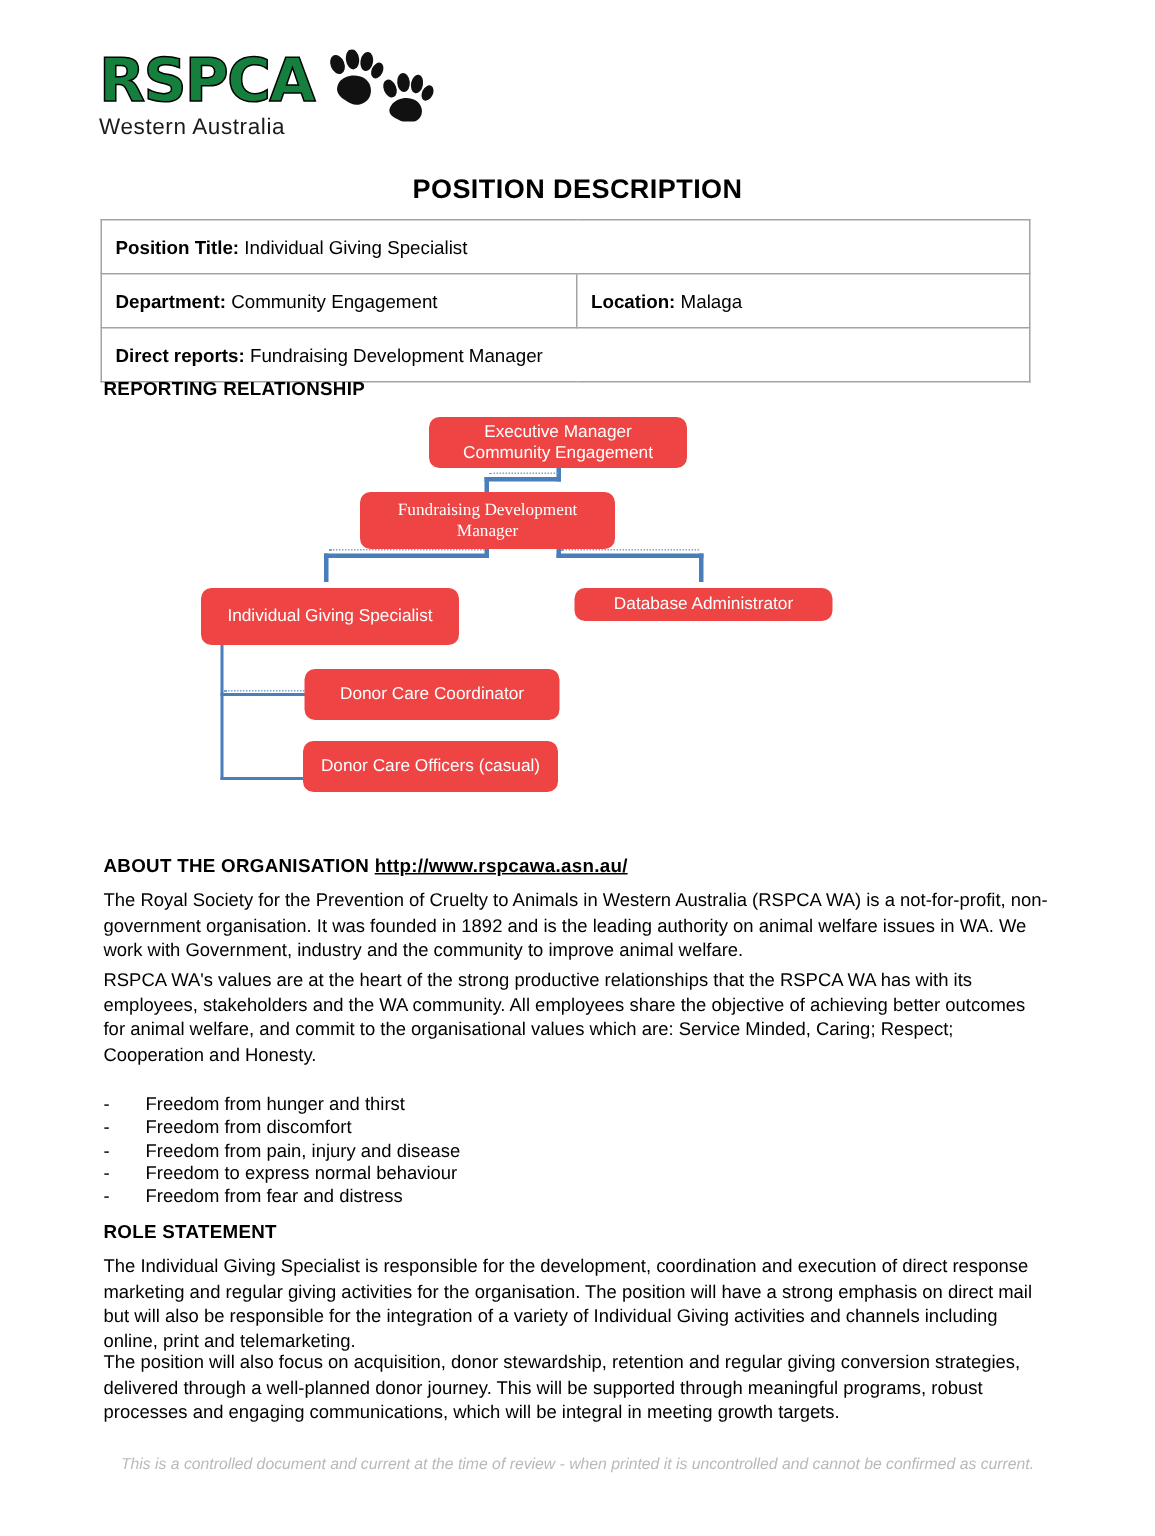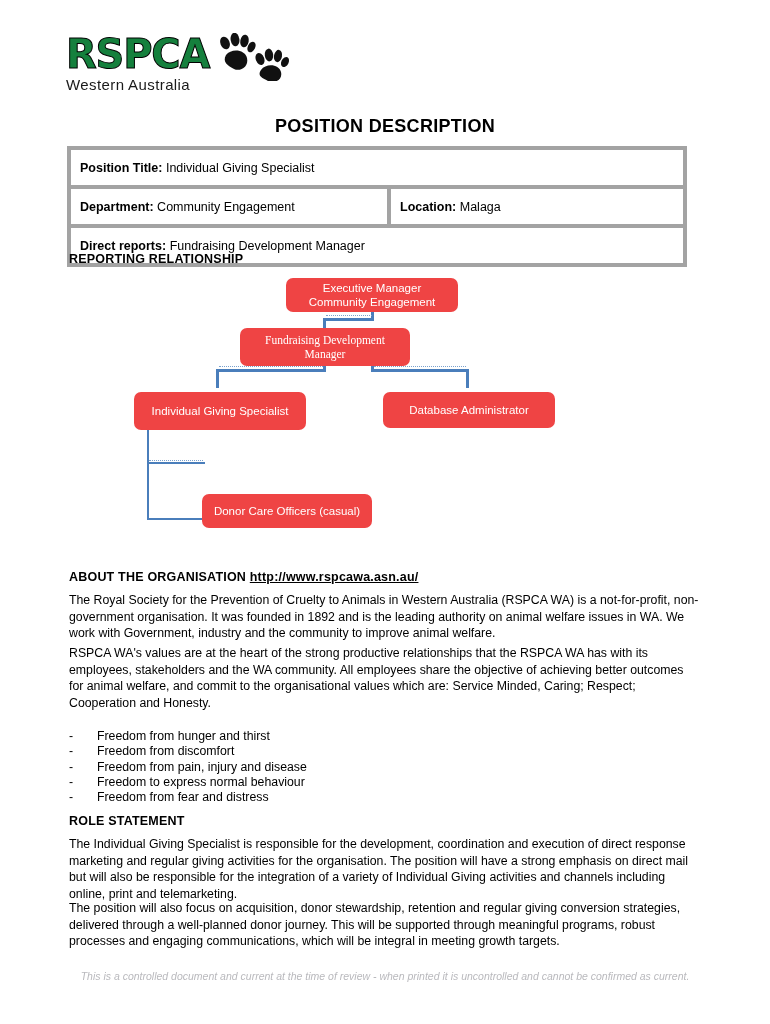--- a/index.html
+++ b/index.html
@@ -67,21 +67,21 @@
   
   .info-table {
     position: absolute;
     left: 67px;
     top: 146px;
     width: 620px;
     border-collapse: collapse;
     font-size: 12.5px;
   }
   .info-table td {
-    border: 4px solid #a3a3a3;
+    border: 1px solid #a3a3a3;
     padding: 8px 9px;
     vertical-align: middle;
     height: 19px;
   }
   .info-table .lbl { font-weight: bold; }
   .col-left { width: 298px; }
 
   
   .sec-head {
     position: absolute;
@@ -234,24 +234,27 @@
 
     <div class="node" style="left:240px; top:58px; width:170px; height:38px;font-family:Liberation Serif, serif;">
       <span style="white-space:pre-line;">Fundraising Development
 Manager</span>
     </div>
 
     <div class="node" style="left:134px; top:122px; width:172px; height:38px;">
       <span>Individual Giving Specialist</span>
     </div>
 
-    <div class="node" style="left:383px; top:122px; width:172px; height:36px;">
+    <div class="node" style="left:383px; top:122px; width:172px; height:22px;">
       <span>Database Administrator</span>
     </div>
 
+    <div class="node" style="left:203px; top:176px; width:170px; height:34px;">
+      <span>Donor Care Coordinator</span>
+    </div>
 
     <div class="node" style="left:202px; top:224px; width:170px; height:34px;">
       <span>Donor Care Officers (casual)</span>
     </div>
   </div>
 
   <div class="sec-head" id="about-head">
     <span>ABOUT THE ORGANISATION</span>
     <span class="about-url">http://www.rspcawa.asn.au/</span>
   </div>

